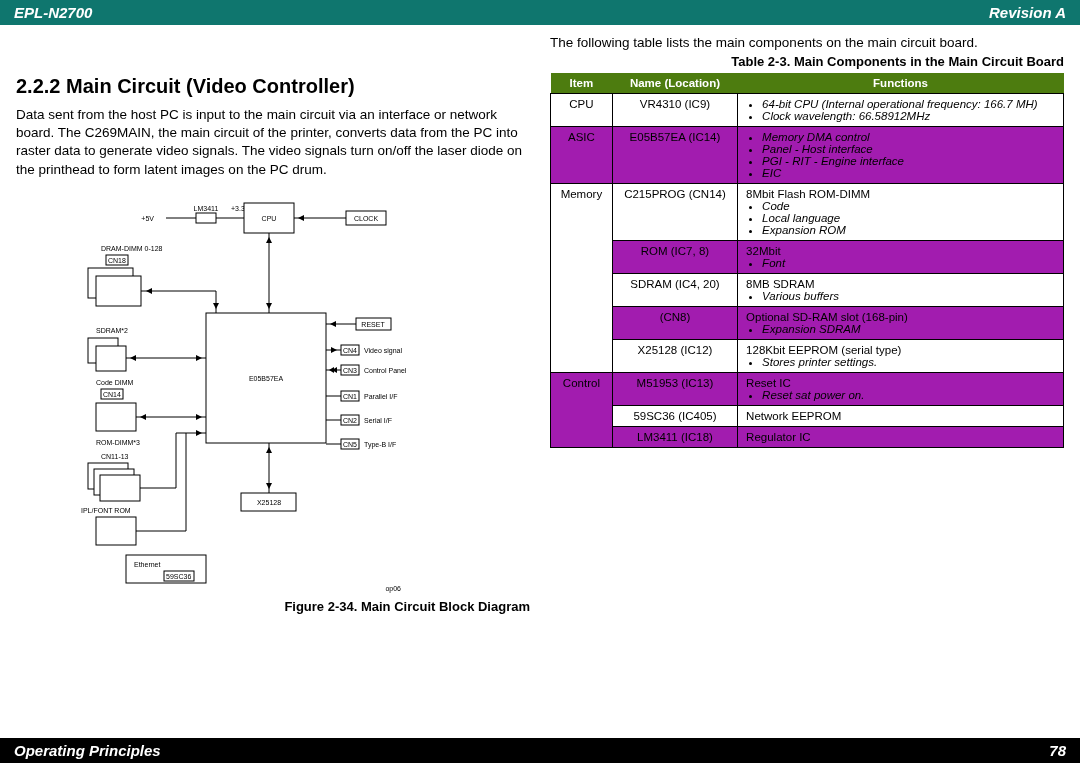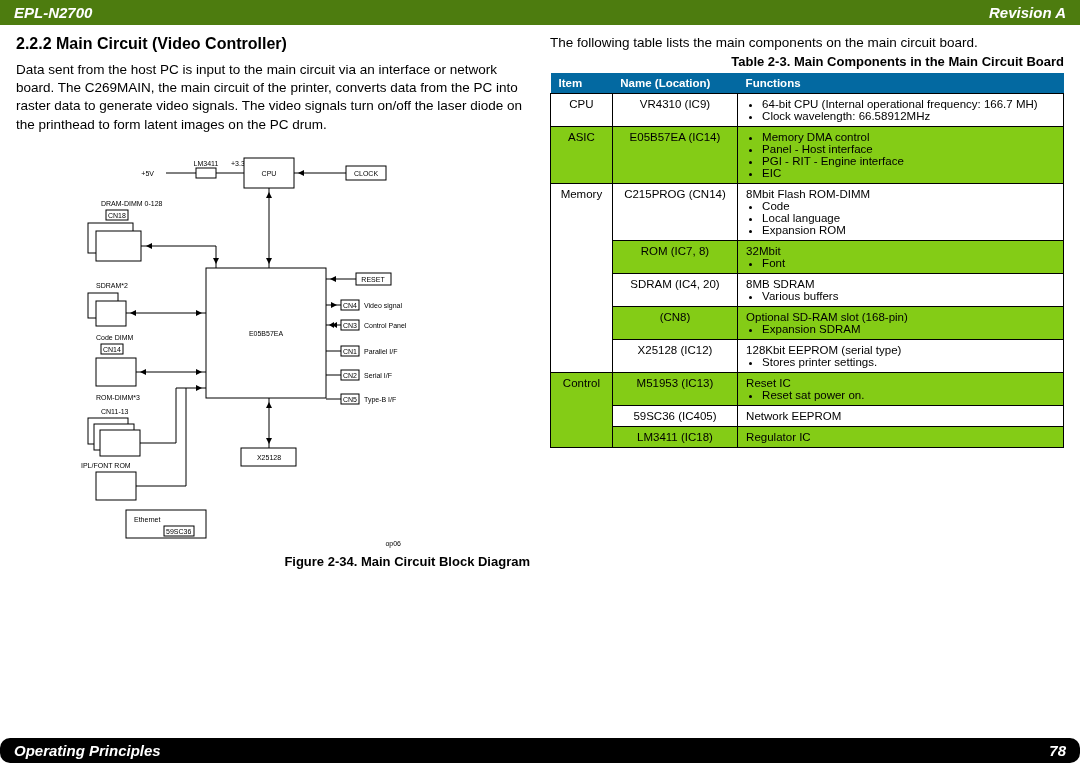--- a/index.html
+++ b/index.html
@@ -1,34 +1,34 @@
 <!DOCTYPE html>
 <html><head>
 <meta charset="utf-8">
 <style>
   * { box-sizing: border-box; margin: 0; padding: 0; }
   body { font-family: Arial, Helvetica, sans-serif; background: #fff; width: 1080px; height: 763px; position: relative; }
-  .top-bar { background: #4d7c0f; color: #fff; font-style: italic; font-weight: bold; display: flex; justify-content: space-between; padding: 4px 14px; font-size: 15px; }
+  .top-bar { background: #0f766e; color: #fff; font-style: italic; font-weight: bold; display: flex; justify-content: space-between; padding: 4px 14px; font-size: 15px; }
   .content { display: flex; padding: 10px 16px 10px 16px; gap: 20px; }
   .col { flex: 1; }
-  .left h2 { font-size: 16px; font-weight: bold; margin-bottom: 8px; }
+  .left h2 { font-size: 20px; font-weight: bold; margin-bottom: 8px; margin-top: 40px; }
   .left p { font-size: 13.5px; line-height: 1.35; }
   .diagram { border: none; margin-top: 14px; width: 400px; }
   .fig-caption { text-align: right; font-weight: bold; font-size: 13px; margin-top: 6px; }
   .right h3 { font-size: 14.5px; font-weight: bold; margin-bottom: 8px; }
   .right p { font-size: 13.5px; margin-bottom: 4px; }
   .table-caption { text-align: right; font-weight: bold; font-size: 13px; margin-bottom: 4px; }
   table { border-collapse: collapse; width: 100%; font-size: 11.5px; }
-  th { background: #0369a1; color: #fff; text-align: left; padding: 4px 8px; font-weight: bold; }
+  th { background: #4d7c0f; color: #fff; text-align: center; padding: 4px 8px; font-weight: bold; }
   td { border: 1px solid #000; padding: 4px 8px; vertical-align: top; }
-  td ul { list-style: disc; padding-left: 16px; }
+  td ul { list-style: disc; padding-left: 16px; font-style: italic; }
   .col-item { text-align: center; }
   .col-name { text-align: center; }
-  .shade { background: #84cc16; }
-  .bottom-bar { position: absolute; bottom: 0; left: 0; right: 0; background: #000; color: #fff; font-style: italic; font-weight: bold; display: flex; justify-content: space-between; padding: 4px 14px; font-size: 15px; border-radius: 10px; }
+  .shade { background: #a21caf; }
+  .bottom-bar { position: absolute; bottom: 0; left: 0; right: 0; background: #000; color: #fff; font-style: italic; font-weight: bold; display: flex; justify-content: space-between; padding: 4px 14px; font-size: 15px; }
   .bottom-center { position: absolute; left: 50%; transform: translateX(-50%); }
   svg { display: block; }
   .svglabel { font-family: Arial; font-size: 7px; }
   .svgbox { fill: #fff; stroke: #000; stroke-width: 1; }
 </style>
 </head>
 <body>
 
 <div class="top-bar">
   <span>EPL-N2700</span>

